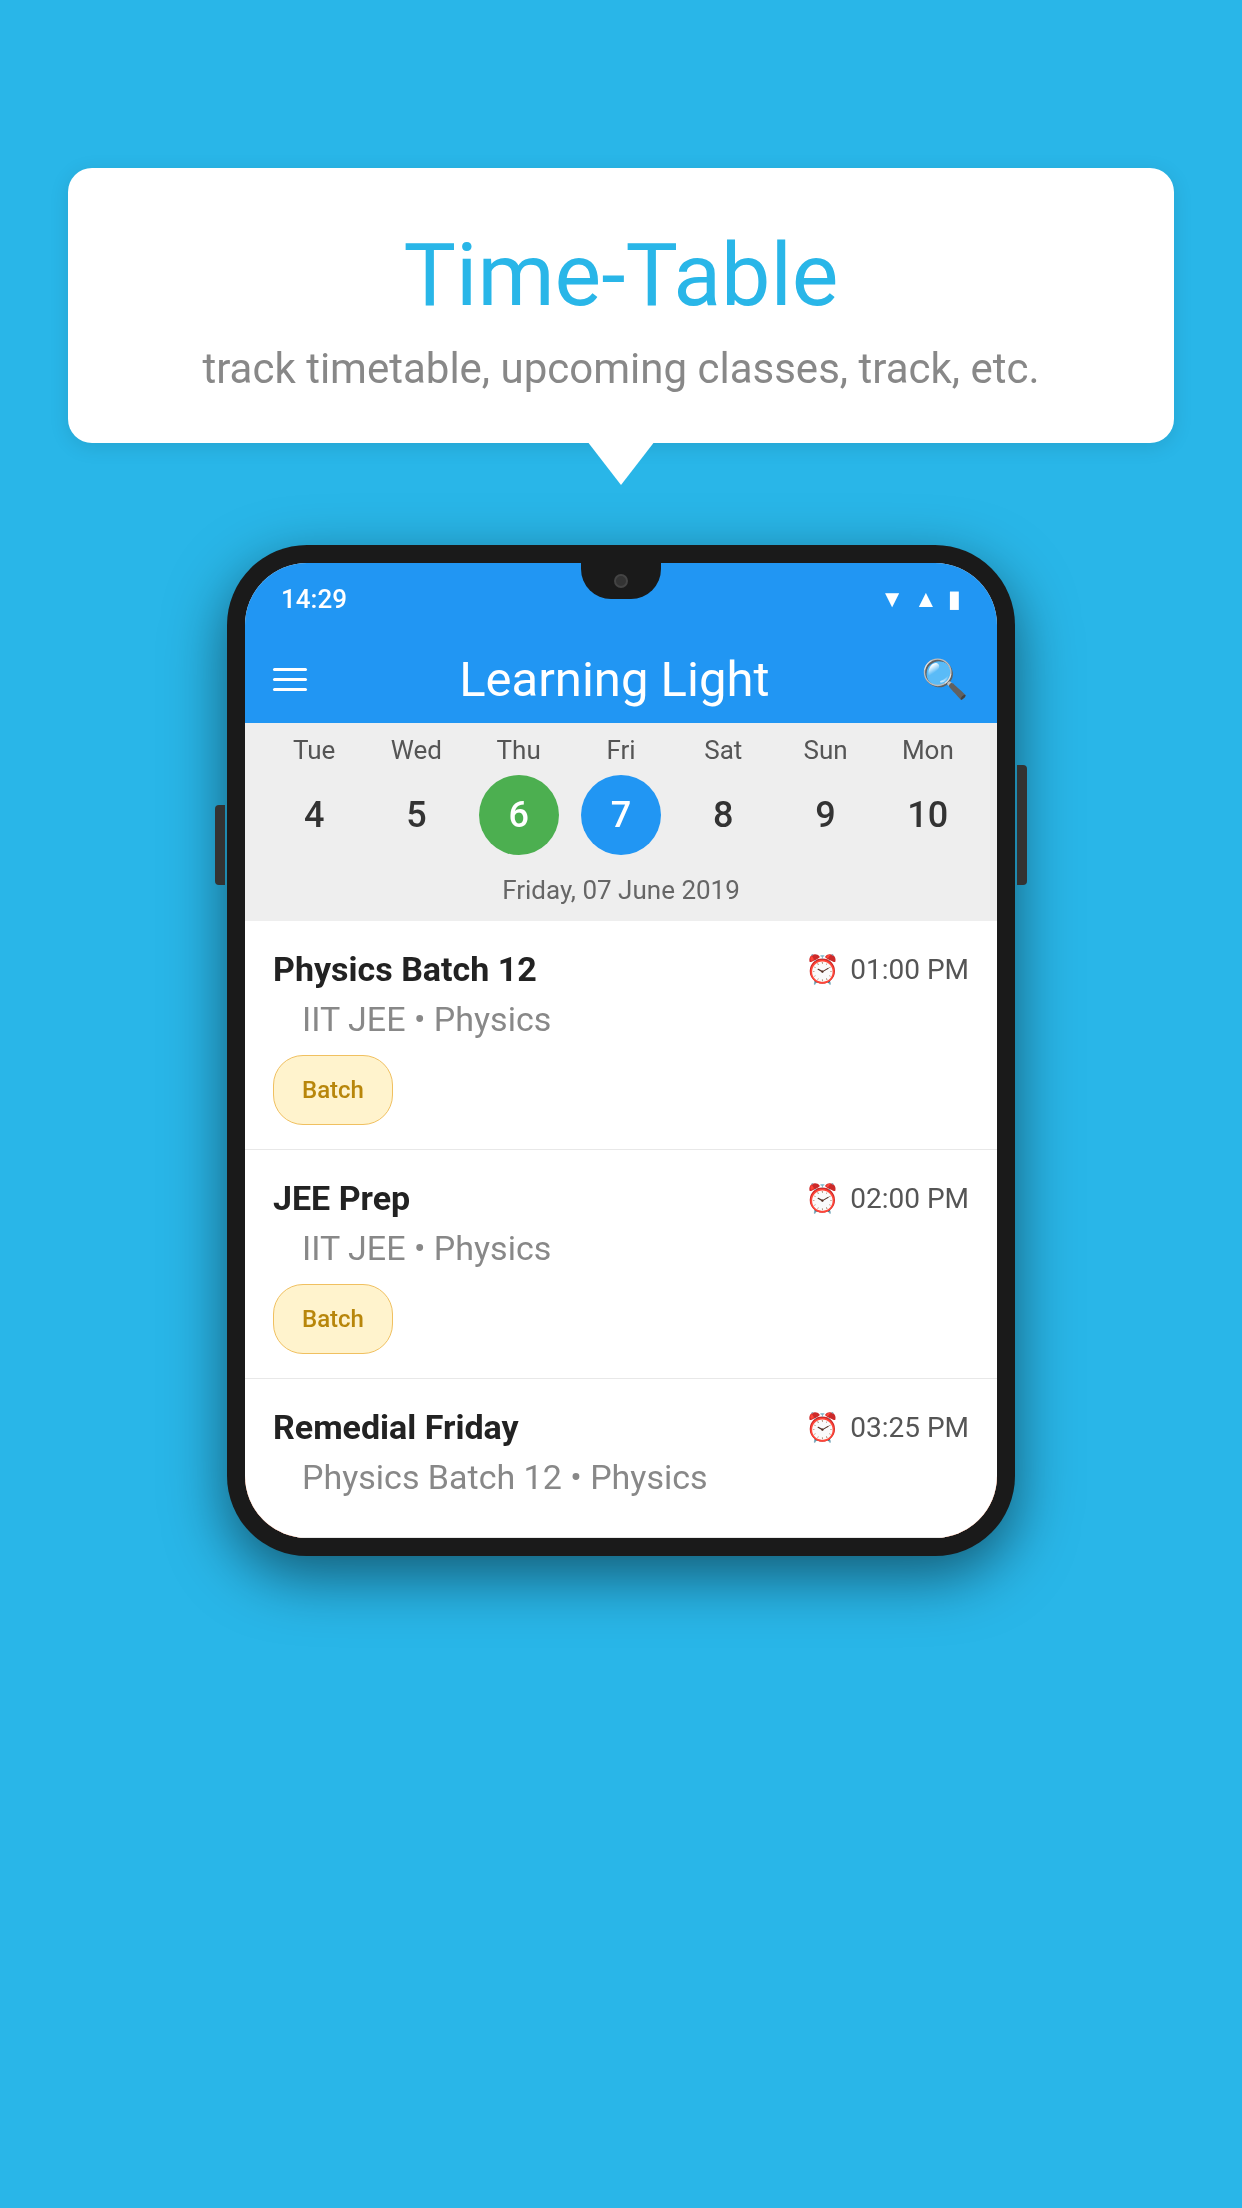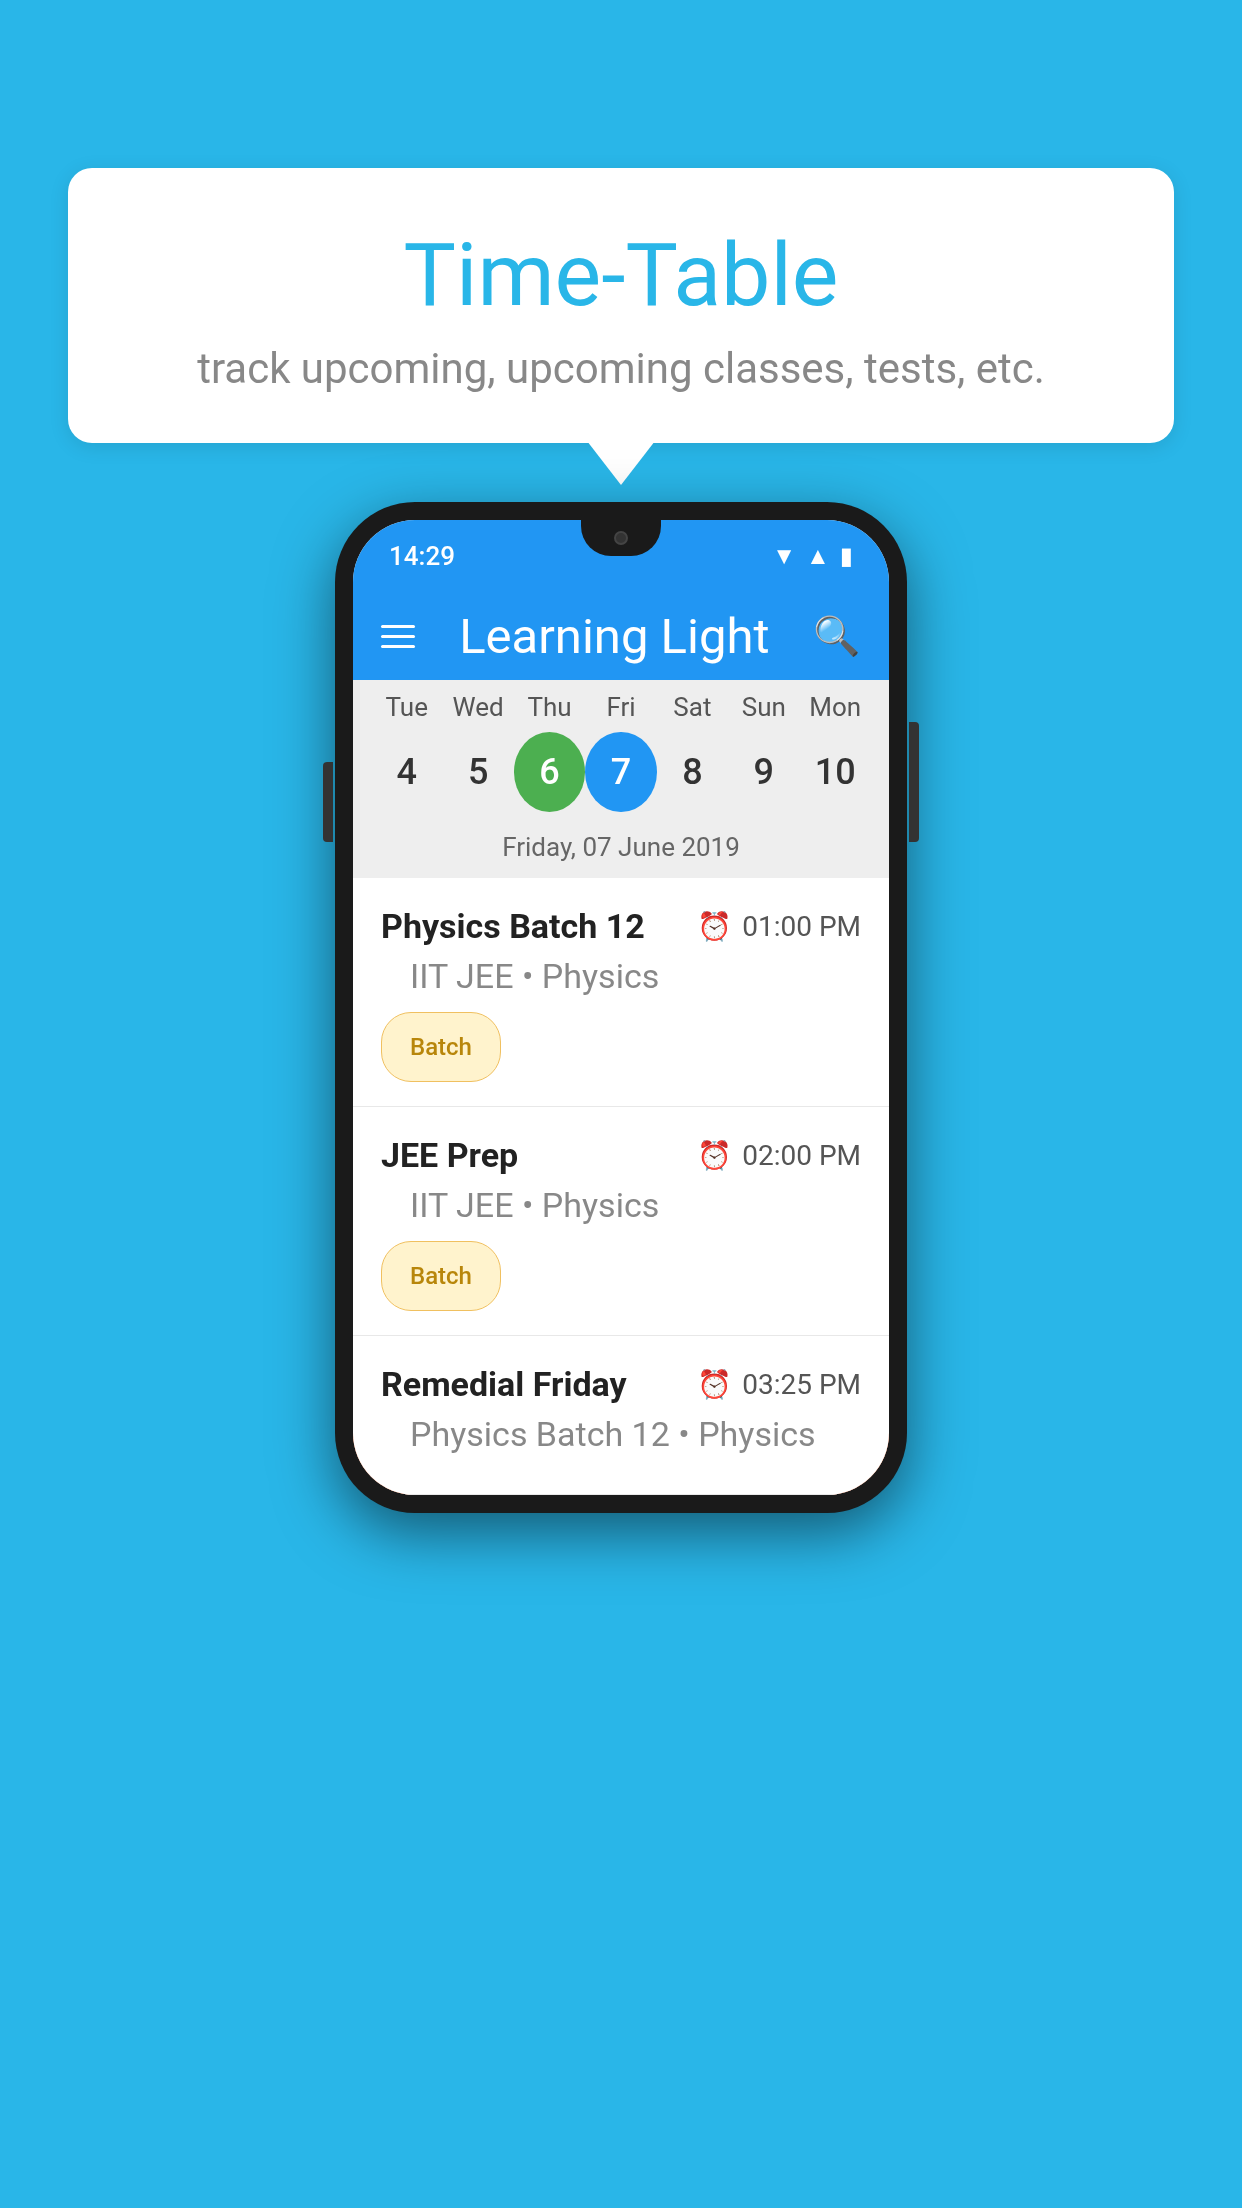--- a/index.html
+++ b/index.html
@@ -57,24 +57,24 @@
 
     .speech-bubble p {
       font-size: 42px;
       color: #888;
       font-weight: 400;
     }
 
     
     .phone-wrapper {
       position: absolute;
-      top: 502px;
+      top: 545px;
       left: 50%;
       transform: translateX(-50%);
-      width: 572px;
+      width: 788px;
     }
 
     .phone-outer {
       background: #1a1a1a;
       border-radius: 80px;
       padding: 18px;
       box-shadow: 0 20px 60px rgba(0,0,0,0.5);
       position: relative;
     }
 
@@ -305,21 +305,21 @@
       font-size: 24px;
       font-weight: 500;
     }
   </style>
 </head>
 <body>
 
 <div class="speech-bubble-container">
   <div class="speech-bubble">
     <h1>Time-Table</h1>
-    <p>track upcoming, upcoming classes, tests, etc.</p>
+    <p>track timetable, upcoming classes, track, etc.</p>
   </div>
 </div>
 
 <div class="phone-wrapper">
   <div class="phone-outer">
     <div class="phone-screen">
 
       <div class="notch-area">
         <span class="status-time">14:29</span>
         <div class="notch-cutout">

